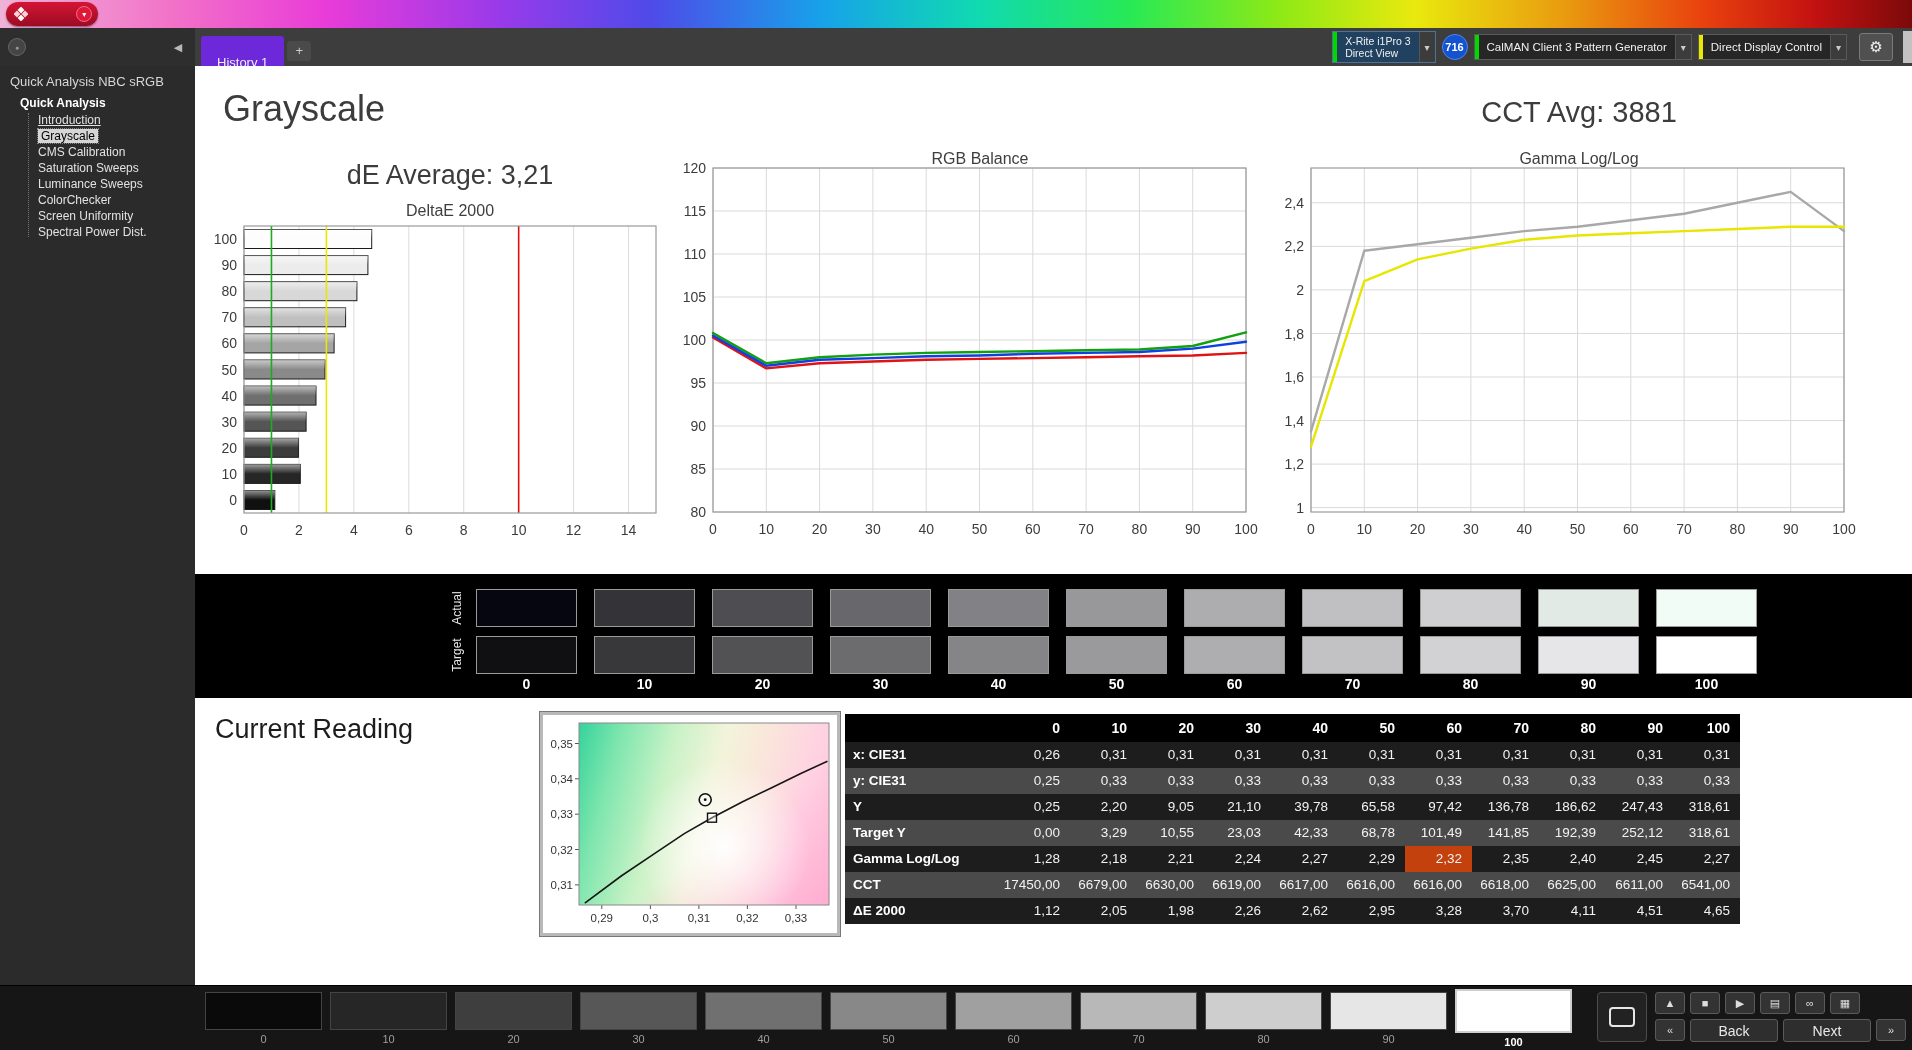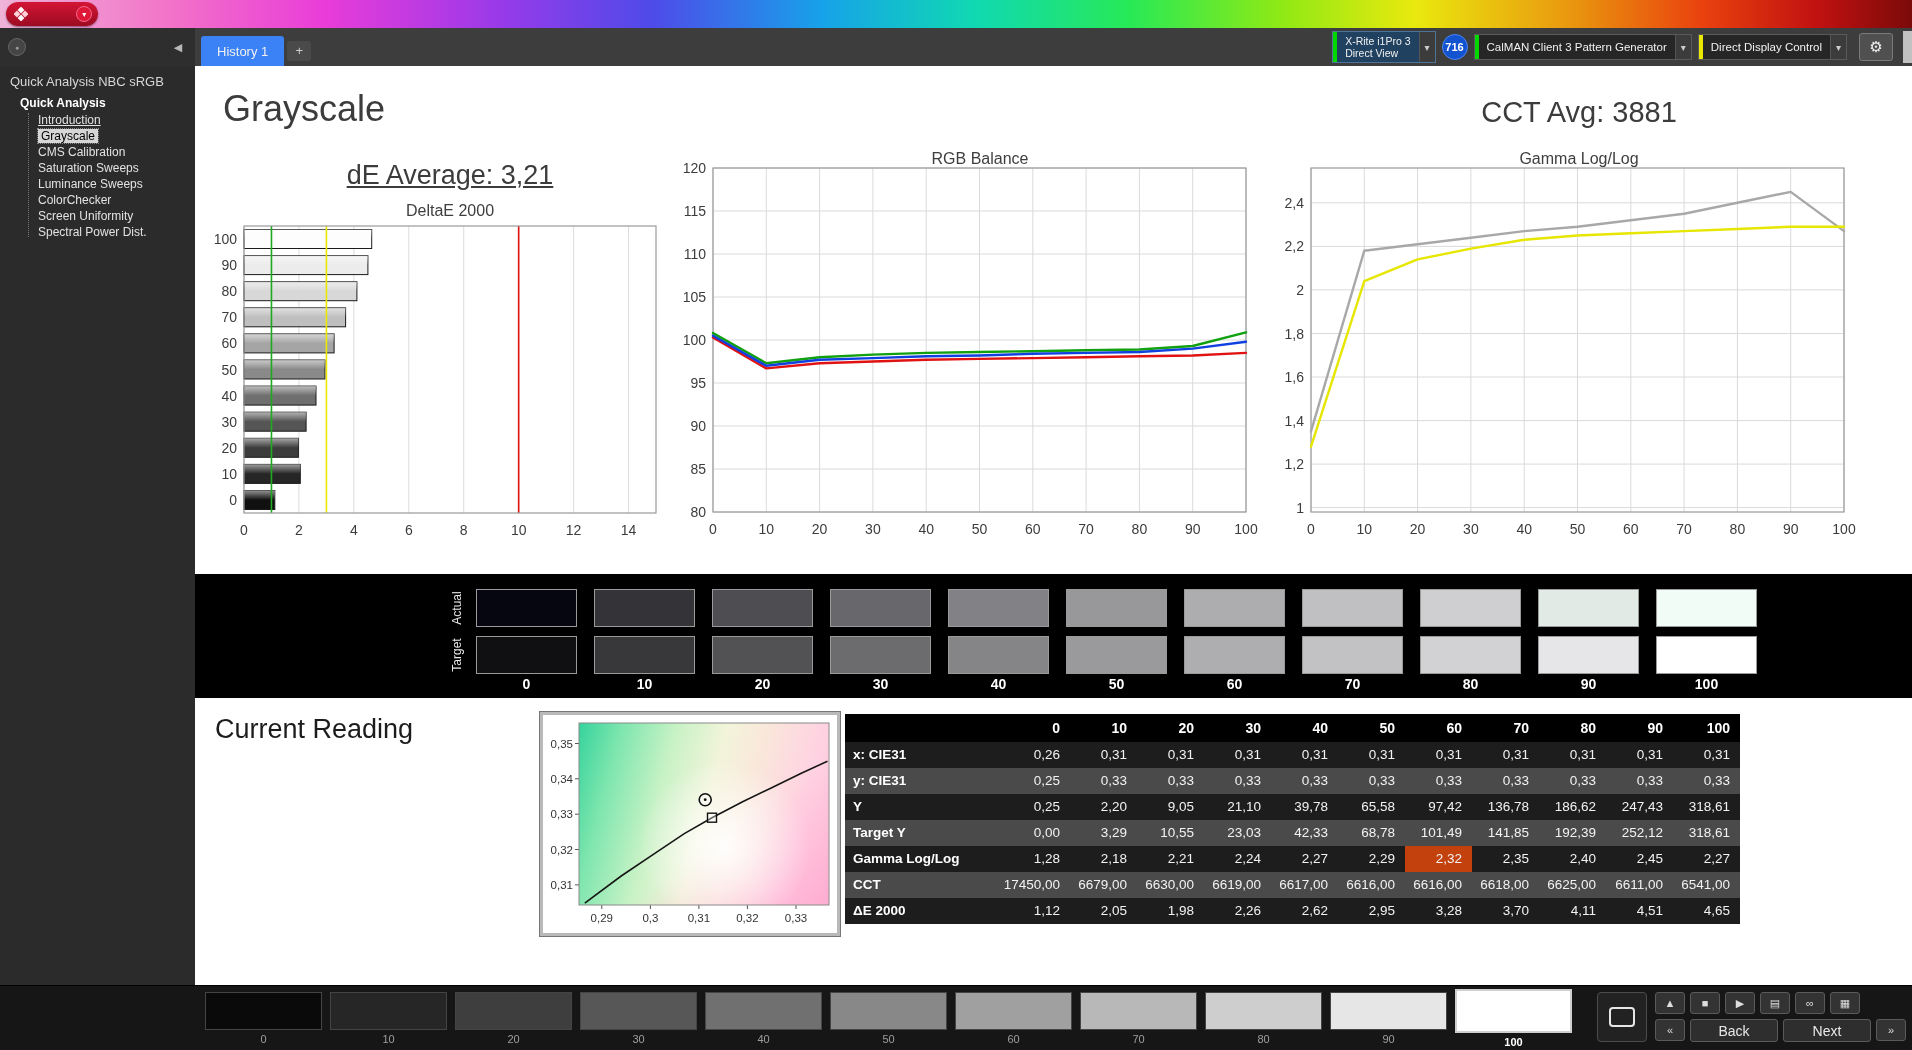--- a/index.html
+++ b/index.html
@@ -21,21 +21,21 @@
   .logo-diamond { width:14px; height:14px; }
   .logo-text { color:#fff; font-weight:bold; font-size:10px; letter-spacing:.3px;margin-top:44px; }
   .logo-caret { width:16px; height:16px; border-radius:50%; background:#e01838; border:1px solid #f6688a; color:#fff; font-size:8px; display:flex; align-items:center; justify-content:center; }
 
   
   .topstrip { height:38px; flex:0 0 auto; display:flex; background:#3d3d3d; }
   .sidebar-head { width:195px; background:#2e2e2e; display:flex; align-items:center; padding:0 8px; }
   .round-btn { width:18px; height:18px; border-radius:50%; background:#454545; border:1px solid #666; color:#999; font-size:7px; display:flex; align-items:center; justify-content:center; }
   .collapse-btn { margin-left:auto; color:#b8b8b8; font-size:11px; width:18px; text-align:center; }
   .tabbar { flex:1; display:flex; align-items:center; }
-  .tab { align-self:flex-end; height:30px; line-height:30px; padding:1px 16px; margin-left:6px; background:#3b82f6; color:#f0f0f0; font-size:13px; border-radius:3px 3px 0 0; }
+  .tab { align-self:flex-end; height:30px; line-height:30px; padding:12px 16px; margin-left:6px; background:#6d28d9; color:#f0f0f0; font-size:13px; border-radius:3px 3px 0 0; }
   .add-tab { align-self:flex-end; margin:0 0 5px 3px; width:24px; height:20px; line-height:20px; text-align:center; background:#4a4a4a; color:#ccc; border-radius:3px; font-size:13px; }
   .devicebar { margin-left:auto; display:flex; align-items:center; gap:6px; padding-right:0; }
   .combo { display:flex; align-items:stretch; border:1px solid #5a5a5a; background:#262626; color:#f0f0f0; height:26px; }
   .combo .stripe { width:4px; }
   .stripe.green { background:#00d800; }
   .stripe.yellow { background:#e8e800; }
   .combo .label { padding:0 8px; font-size:11.5px; line-height:24px; white-space:nowrap; }
   .combo .chev { width:16px; background:#3c3c3c; color:#ccc; font-size:10px; text-align:center; border-left:1px solid #555; display:flex; align-items:center; justify-content:center; }
   .combo-meter { height:32px; background:#20415f; border-color:#4f7396; }
   .combo-meter .lines { display:flex; flex-direction:column; justify-content:center; padding:0 8px; font-size:10.5px; line-height:12px; white-space:nowrap; }
@@ -54,21 +54,21 @@
   .tree-item .und { text-decoration:underline; }
   .tree-item .sel { background:#d6d6d6; color:#000; padding:0 3px; outline:1px dotted #888; }
 
   .content { flex:1; display:flex; flex-direction:column; background:#fff; min-width:0; }
 
   
   .charts { position:relative; height:508px; background:#fff; overflow:hidden; }
   .charts svg { position:absolute; }
   svg text { font-family:"Liberation Sans", sans-serif; }
   .h-grayscale { position:absolute; left:28px; top:22px; font-size:36px; color:#3c3c3c; }
-  .h-de { position:absolute; left:55px; top:94px; width:400px; text-align:center; font-size:27px; color:#3c3c3c;text-decoration:underline; }
+  .h-de { position:absolute; left:55px; top:94px; width:400px; text-align:center; font-size:27px; color:#3c3c3c; }
   .chart-sub { position:absolute; font-size:16px; color:#3e3e3e; width:400px; text-align:center; }
   .t-delta { left:55px; top:136px; }
   .h-gamma { position:absolute; left:585px; top:30px; width:400px; text-align:center; font-size:29px; color:#3c3c3c; }
   .t-rgb { left:585px; top:84px; }
   .h-cct { position:absolute; left:1184px; top:30px; width:400px; text-align:center; font-size:29px; color:#3c3c3c; }
   .t-gll { left:1184px; top:84px; }
   #chart-de { left:9px; top:156px; }
   #chart-rgb { left:473px; top:96px; }
   #chart-gamma { left:1071px; top:96px; }
 

